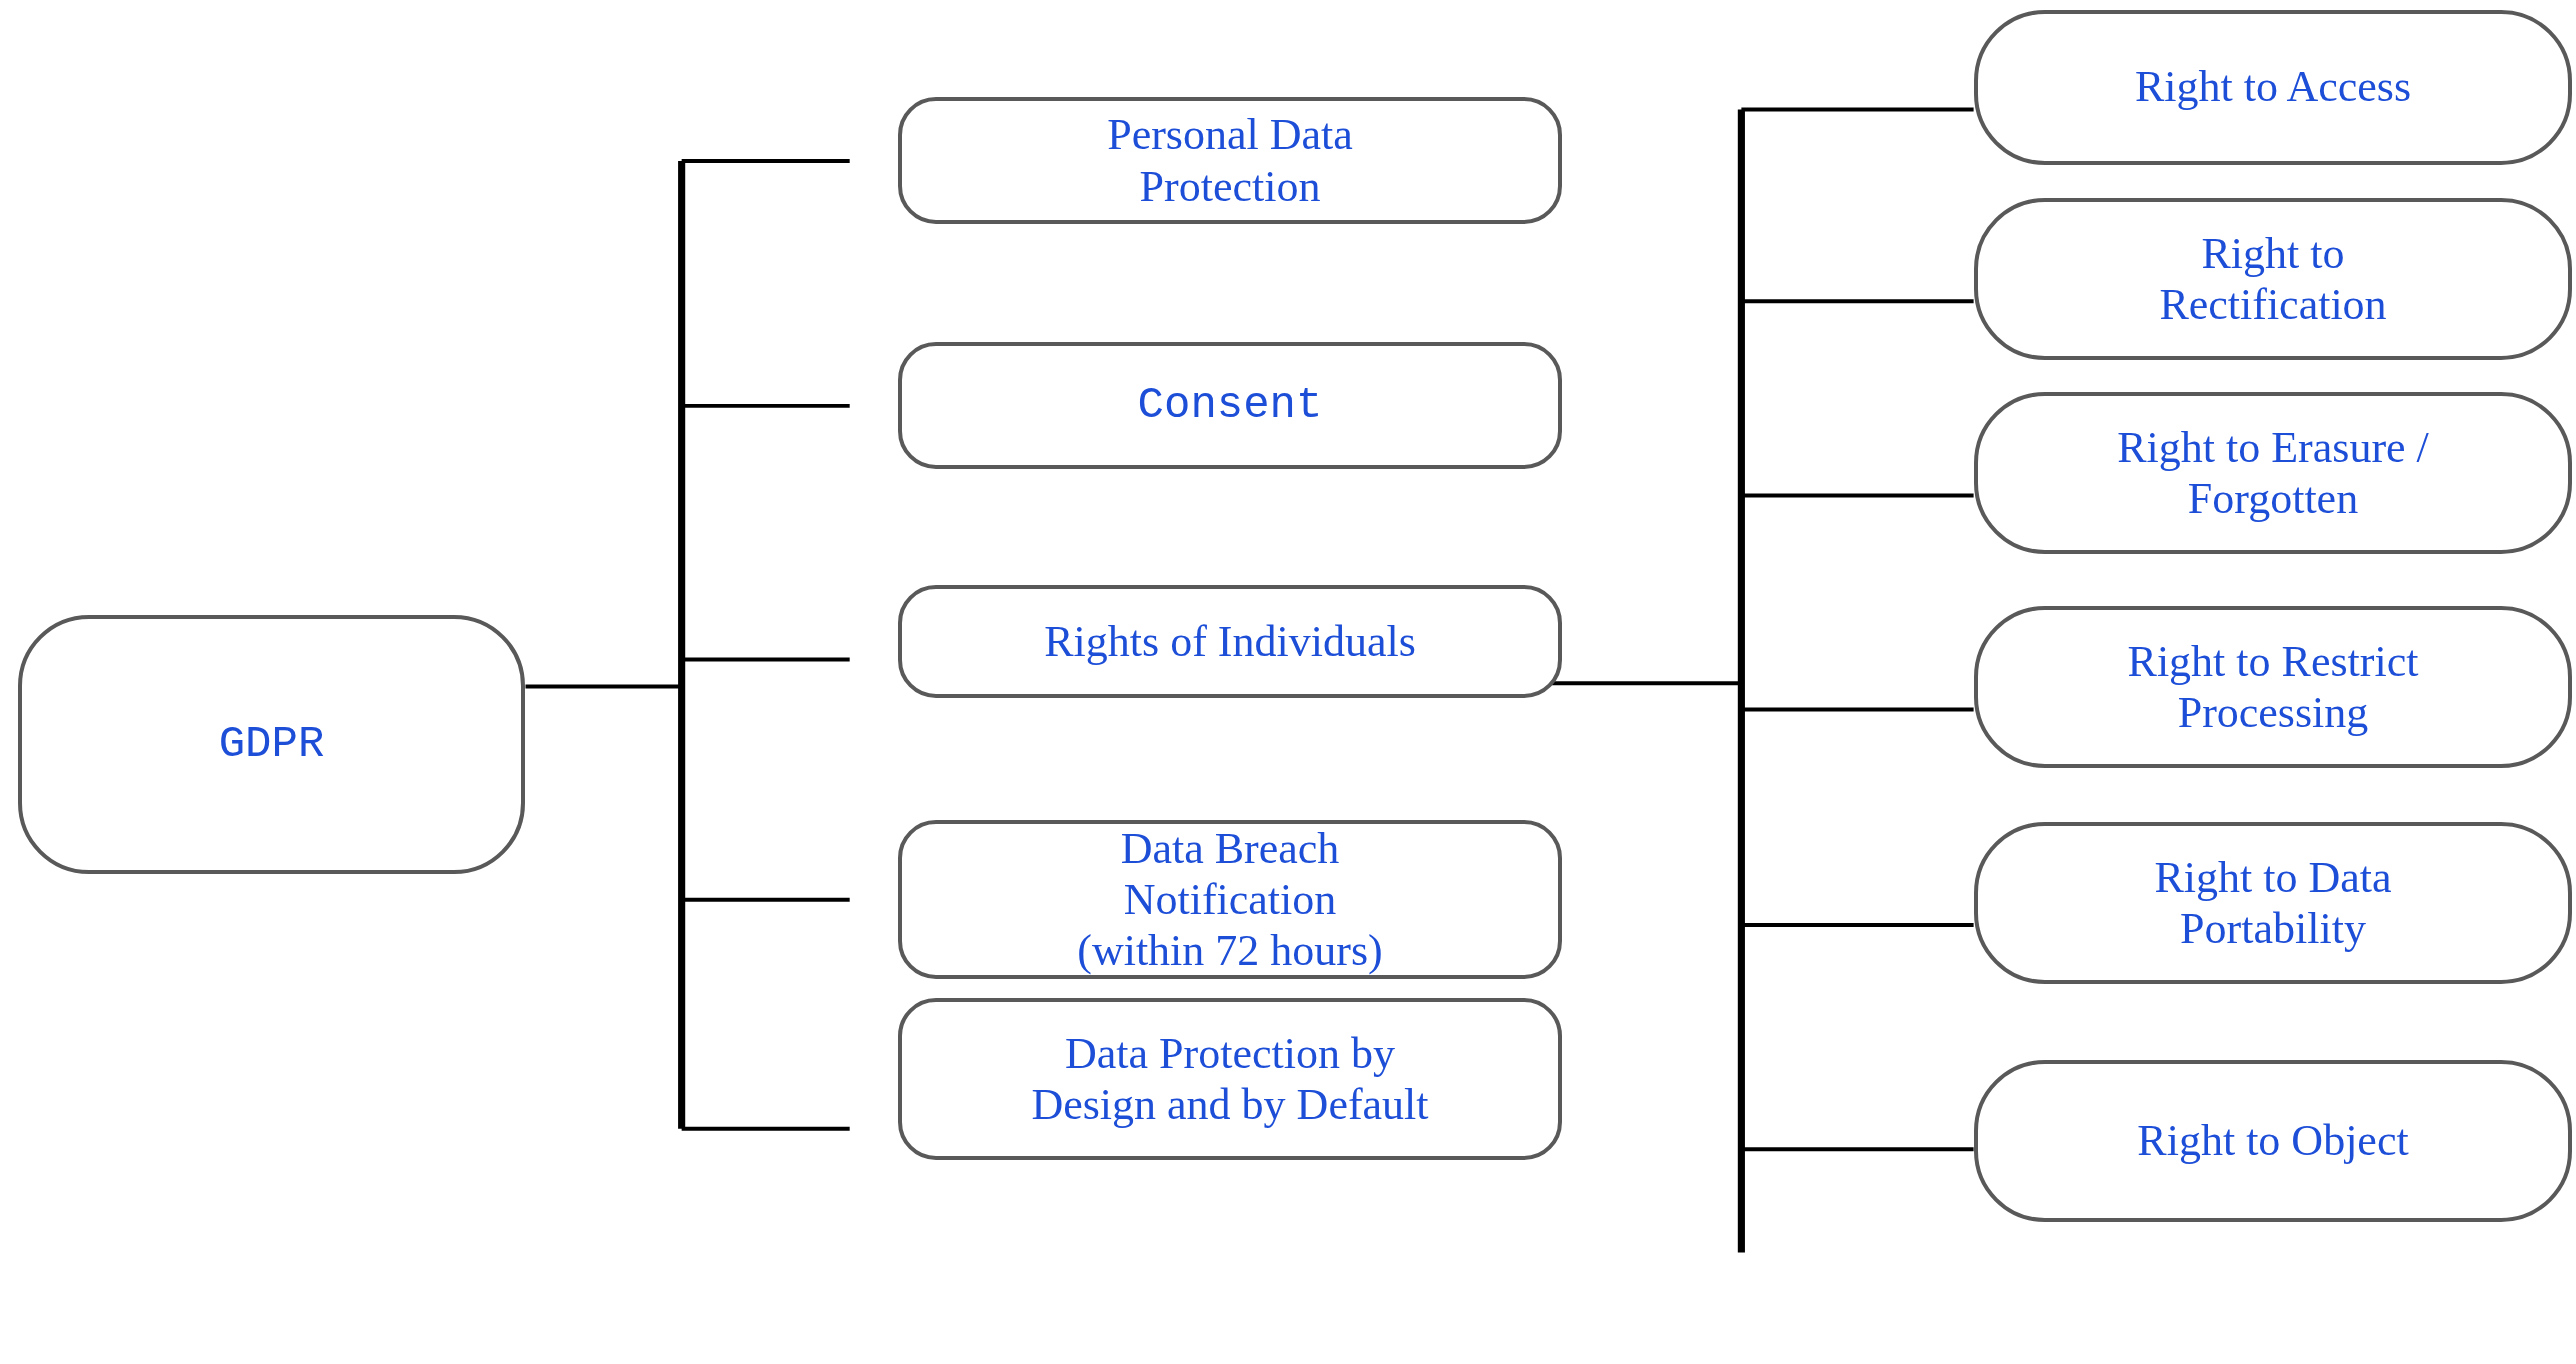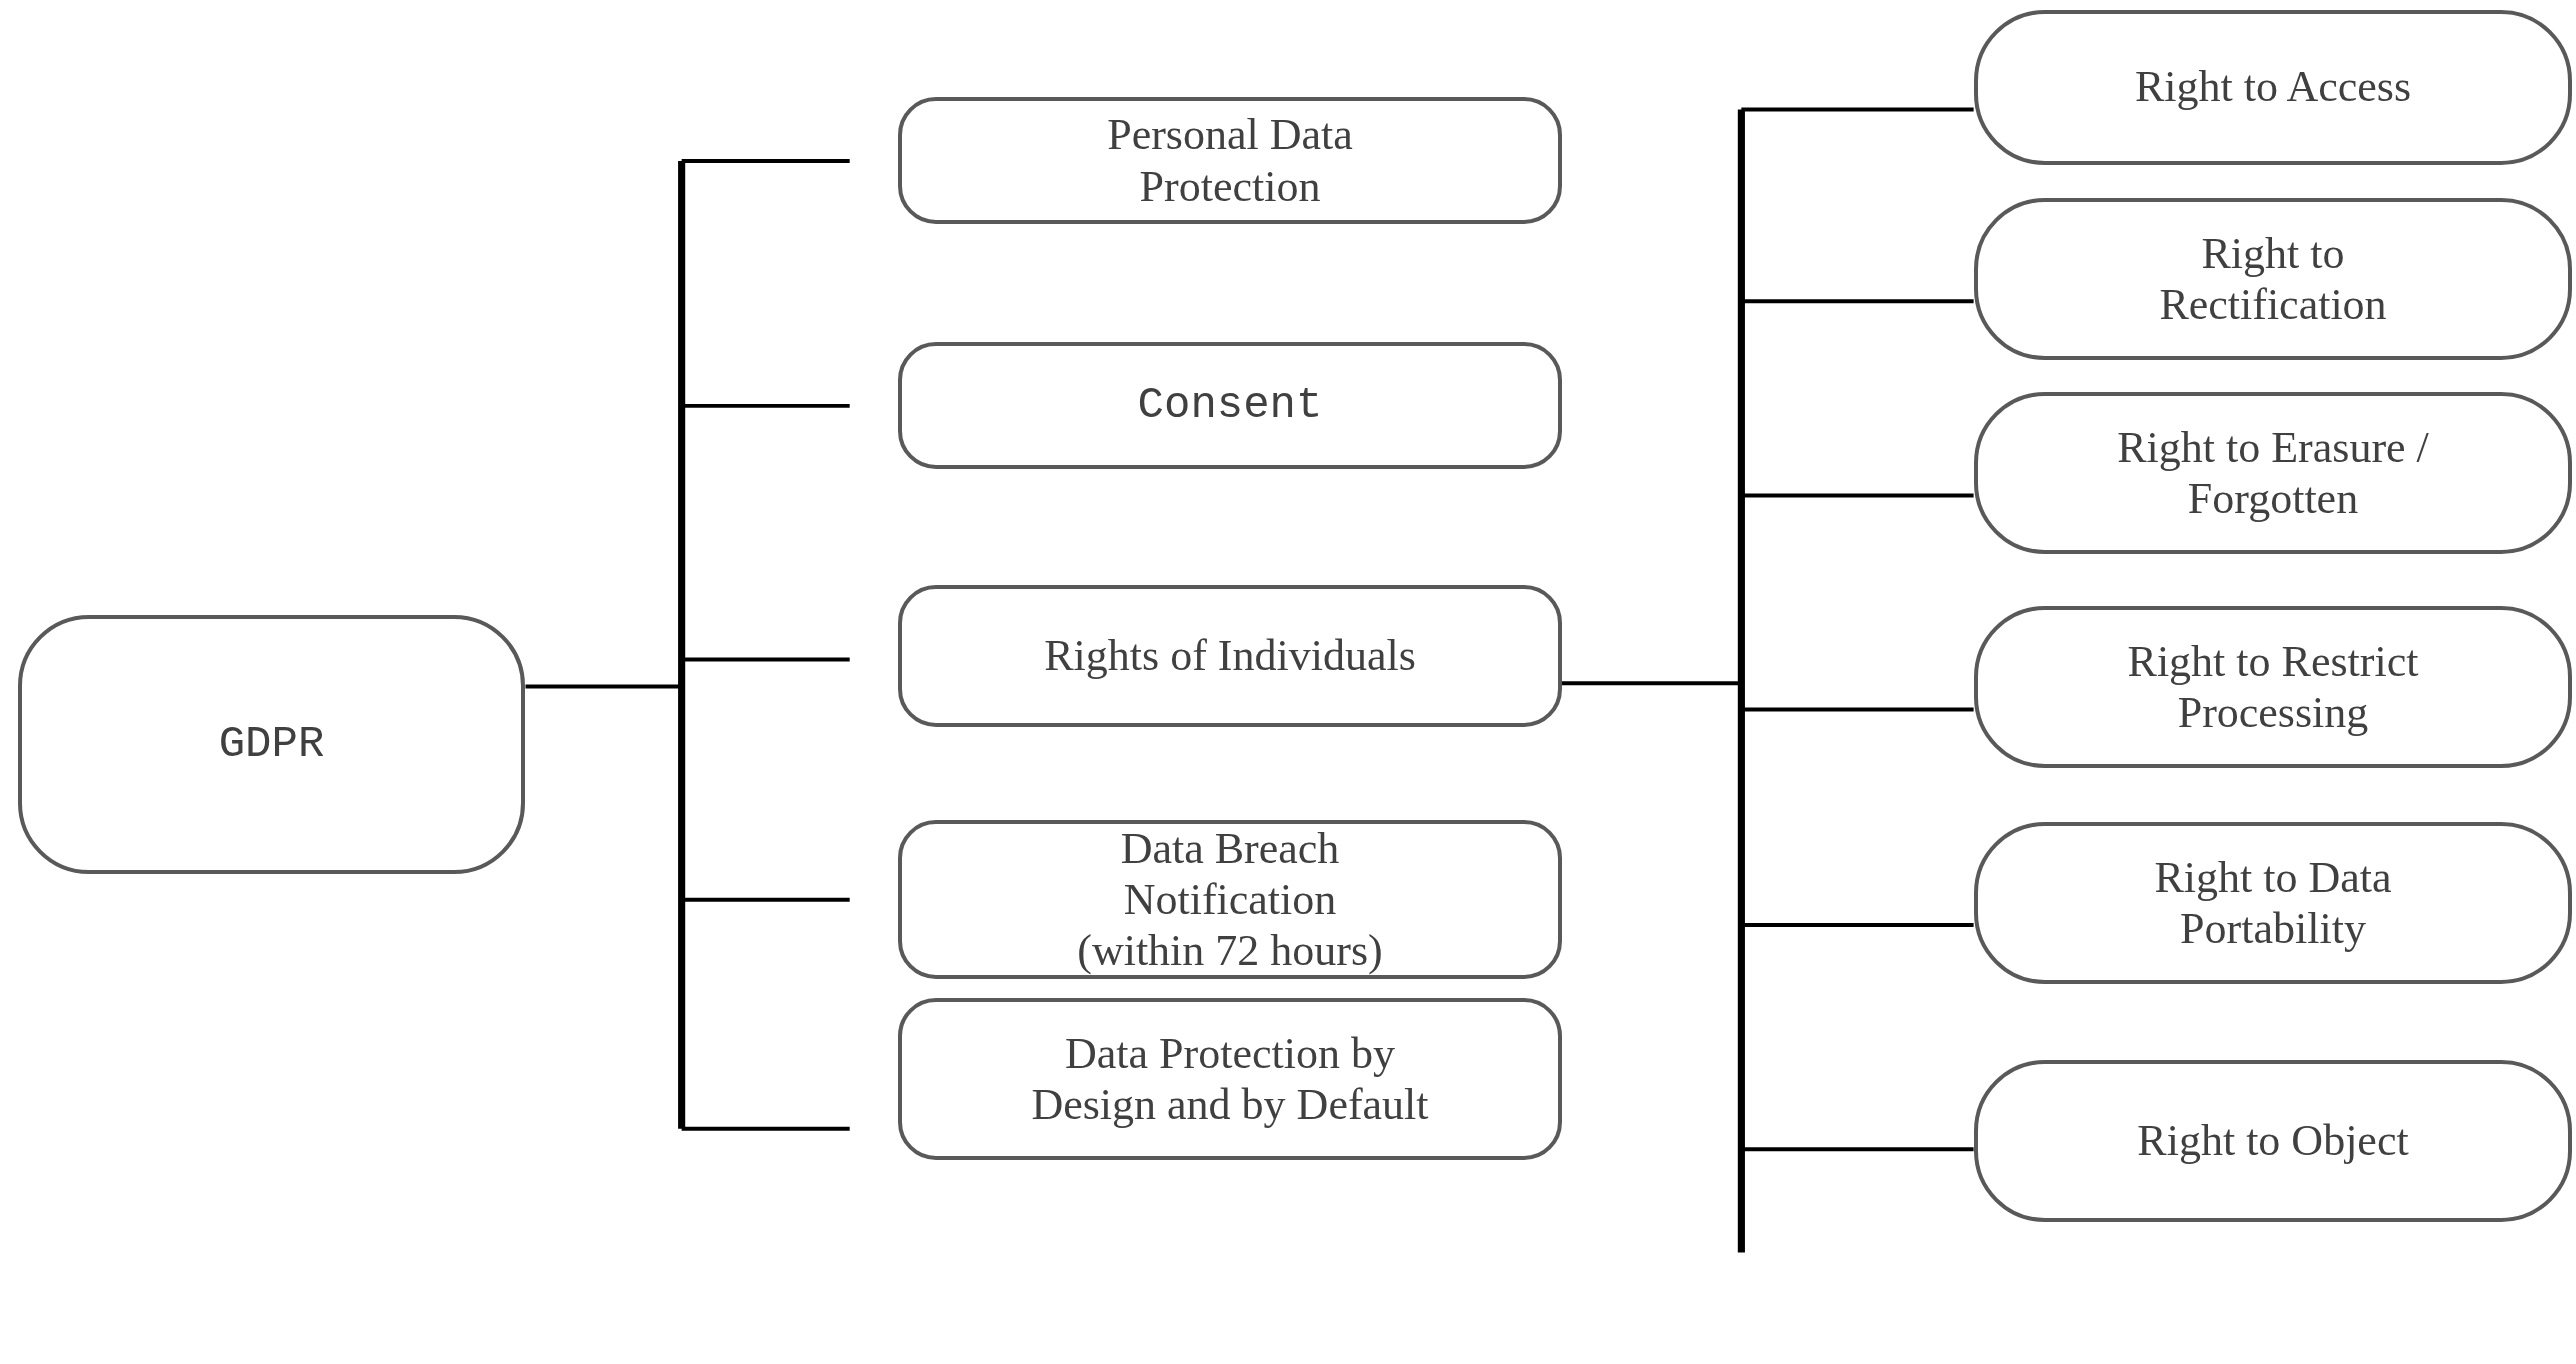--- a/index.html
+++ b/index.html
@@ -24,21 +24,21 @@
   }
   .node {
     position: absolute;
     box-sizing: border-box;
     background: #ffffff;
     border: 4px solid #595959;
     display: flex;
     align-items: center;
     justify-content: center;
     text-align: center;
-    color: #404040;
+    color: #1d4ed8;
     line-height: 1.16;
     padding: 0 14.3px;
     white-space: pre-line;
   }
   .node-root   { border-radius: 71px; font-size: 44px; }
   .node-branch { border-radius: 38px; font-size: 44px; margin-left: 48px; }
   .node-leaf   { border-radius: 71px; font-size: 44px; }
 </style>
 </head>
 <body>
@@ -69,21 +69,21 @@
     <span>GDPR</span>
   </div>
 
   <div class="node node-branch" style="left: 850px; top: 97px; width: 664px; height: 127px;">
     <span>Personal Data
 Protection</span>
   </div>
   <div class="node node-branch" style="left: 850px; top: 342px; width: 664px; height: 127px; font-family: Liberation Mono, monospace;">
     <span>Consent</span>
   </div>
-  <div class="node node-branch" style="left: 850px; top: 585px; width: 664px; height: 142px;">
+  <div class="node node-branch" style="left: 850px; top: 585px; width: 664px; height: 113px;">
     <span>Rights of Individuals</span>
   </div>
   <div class="node node-branch" style="left: 850px; top: 820px; width: 664px; height: 159px;">
     <span>Data Breach
 Notification
 (within 72 hours)</span>
   </div>
   <div class="node node-branch" style="left: 850px; top: 998px; width: 664px; height: 162px;">
     <span>Data Protection by
 Design and by Default</span>

